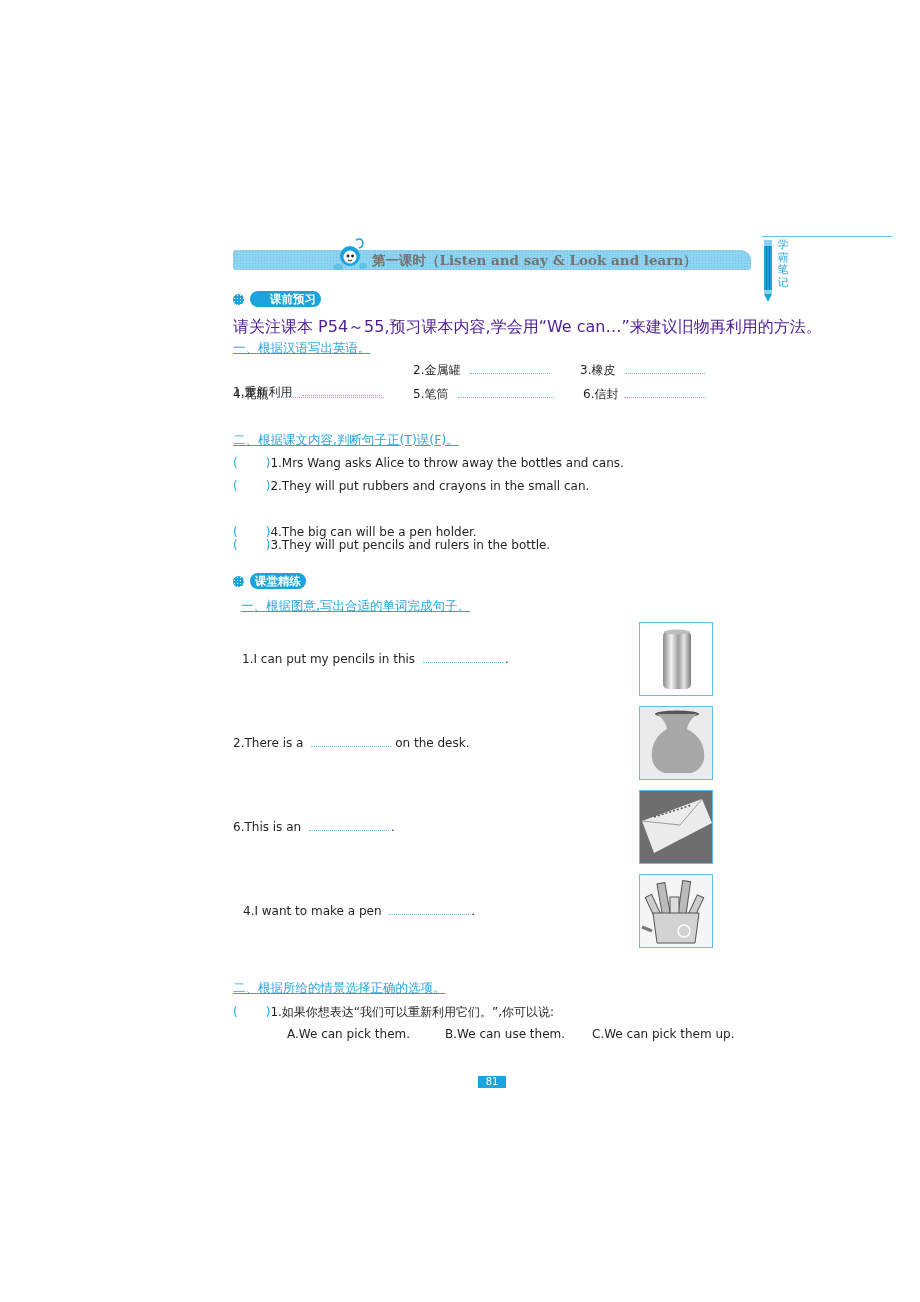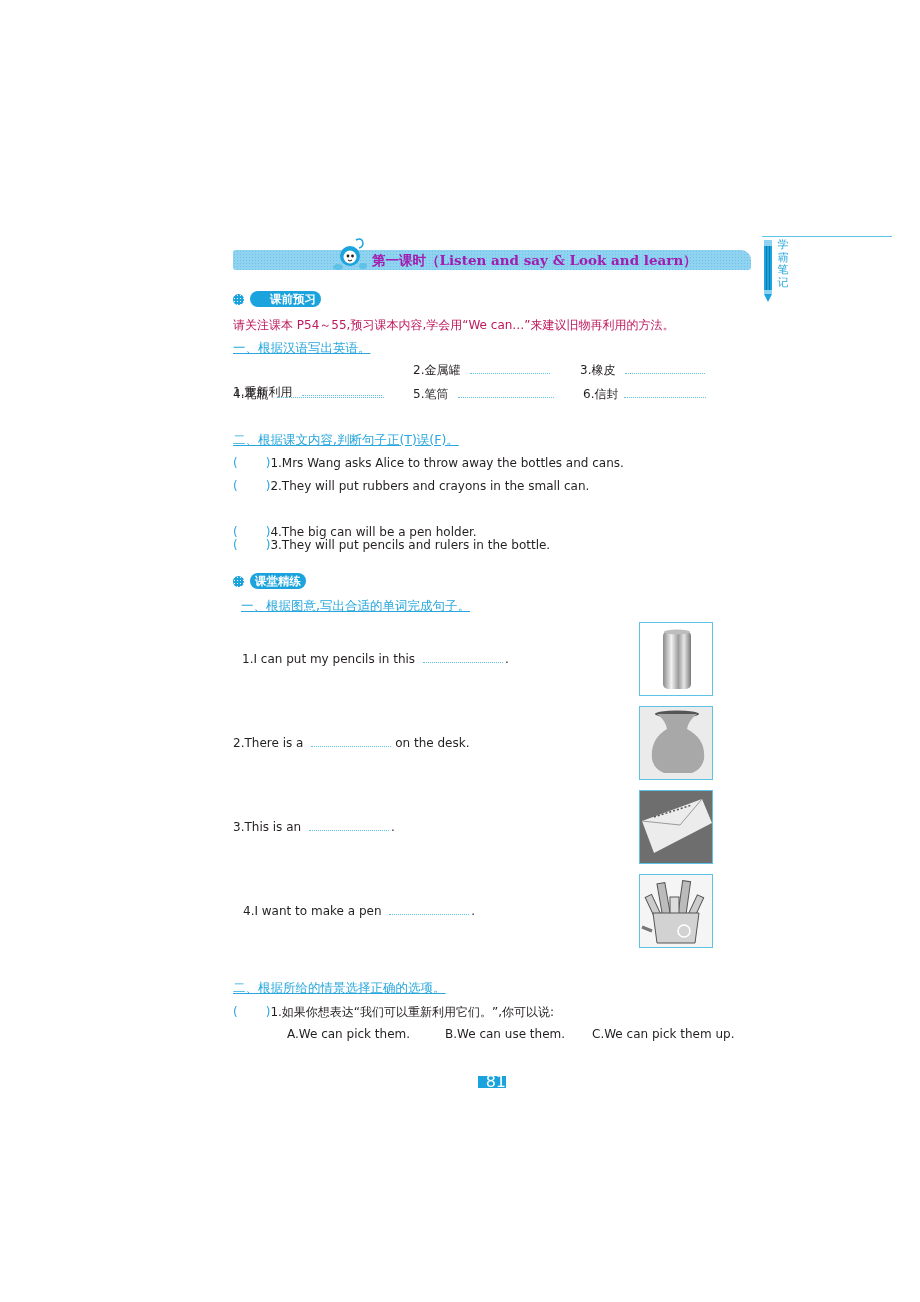--- a/index.html
+++ b/index.html
@@ -11,54 +11,54 @@
   
   .banner {
     left: 233px; top: 250px; width: 518px; height: 20px;
     background: #8fd3f0;
     background-image: radial-gradient(#6cc3ea 0.8px, transparent 0.9px);
     background-size: 3px 3px;
     border-radius: 3px 10px 3px 3px;
   }
   .banner-title {
     left: 372px; top: 252px; font-family: "DejaVu Serif", "Liberation Serif", serif;
-    font-weight: bold; font-size: 13.5px; color: #a21caf; white-space: nowrap;
+    font-weight: bold; font-size: 13.5px; color: #737373; white-space: nowrap;
   }
   .mascot { left: 330px; top: 236px; width: 40px; height: 38px; }
   
   .side-line { left: 762px; top: 236px; width: 130px; height: 1px; background: #5ec1e6; }
   .pencil { left: 763px; top: 240px; width: 10px; height: 62px; }
   .side-text {
     left: 776px; top: 239px; width: 14px; font-size: 11px; line-height: 12.5px;
     color: #27a7dd; writing-mode: horizontal-tb; text-align: center;
   }
   .side-text span { display: block; }
   
   .badge-dot {
     width: 11px; height: 11px; border-radius: 50%; background: #1aa3dc;
     background-image: radial-gradient(#ffffff 0.7px, transparent 0.9px); background-size: 3px 3px;
   }
   .badge {
     height: 16px; line-height: 16px; padding: 0 5px; border-radius: 8px;
     background: #1aa3dc; color: #ffffff; font-weight: bold; font-size: 11.5px; white-space: nowrap;
   }
-  .text { font-size: 12px; white-space: nowrap; color: #be185d; }
+  .text { font-size: 16px; white-space: nowrap; color: #4c1d95; }
   .heading { font-size: 12.5px; color: #27a7dd; white-space: nowrap; text-decoration: underline; }
   .blank {
     display: inline-block; border-bottom: 1px dotted #5ec1e6; height: 1px; vertical-align: baseline;
   }
   .paren { color: #27a7dd; }
   .item-row { font-size: 12px; white-space: nowrap; }
   .pic {
     width: 72px; height: 72px; border: 1px solid #5ec1e6; box-sizing: border-box; background: #fff;
     overflow: hidden;
   }
   .page-num {
     left: 478px; top: 1076px; width: 28px; height: 12px; background: #1aa3dc;
-    color: #fff; font-size: 16px; line-height: 12px; text-align: right;
+    color: #fff; font-size: 10px; line-height: 12px; text-align: center;
   }
 </style>
 </head>
 <body>
 
 <div class="abs banner"></div>
 <svg class="abs mascot" viewBox="0 0 40 38">
   <path d="M26 4 q6 -3 7 3 q0 4 -4 5" fill="none" stroke="#1aa3dc" stroke-width="1.5"></path>
   <circle cx="20" cy="20" r="10" fill="#1aa3dc"></circle>
   <circle cx="20" cy="21" r="6.5" fill="#ffffff"></circle>
@@ -139,21 +139,21 @@
 
 <div class="abs item-row" style="left:242px; top:652px;">
   <span>1.I can put my pencils in this</span>
   <span class="blank" style="width:80px; margin:0 2px 0 4px;"></span><span>.</span>
 </div>
 <div class="abs item-row" style="left:233px; top:736px;">
   <span>2.There is a</span>
   <span class="blank" style="width:80px; margin:0 4px;"></span><span>on the desk.</span>
 </div>
 <div class="abs item-row" style="left:233px; top:820px;">
-  <span>3.This is an</span>
+  <span>6.This is an</span>
   <span class="blank" style="width:80px; margin:0 2px 0 4px;"></span><span>.</span>
 </div>
 <div class="abs item-row" style="left:243px; top:904px;">
   <span>4.I want to make a pen</span>
   <span class="blank" style="width:80px; margin:0 2px 0 4px;"></span><span>.</span>
 </div>
 
 <div class="abs pic" style="left:639px; top:622px; width:74px; height:74px;">
   <svg width="72" height="72" viewBox="0 0 72 72">
     <defs>

